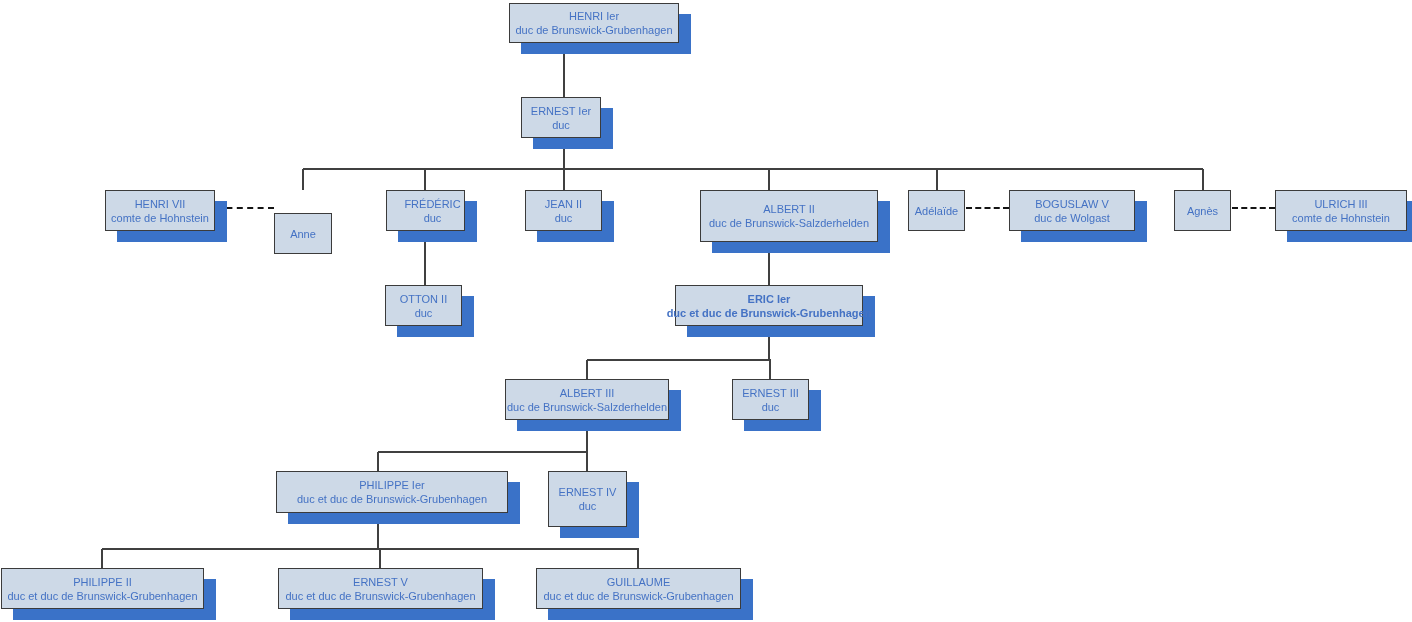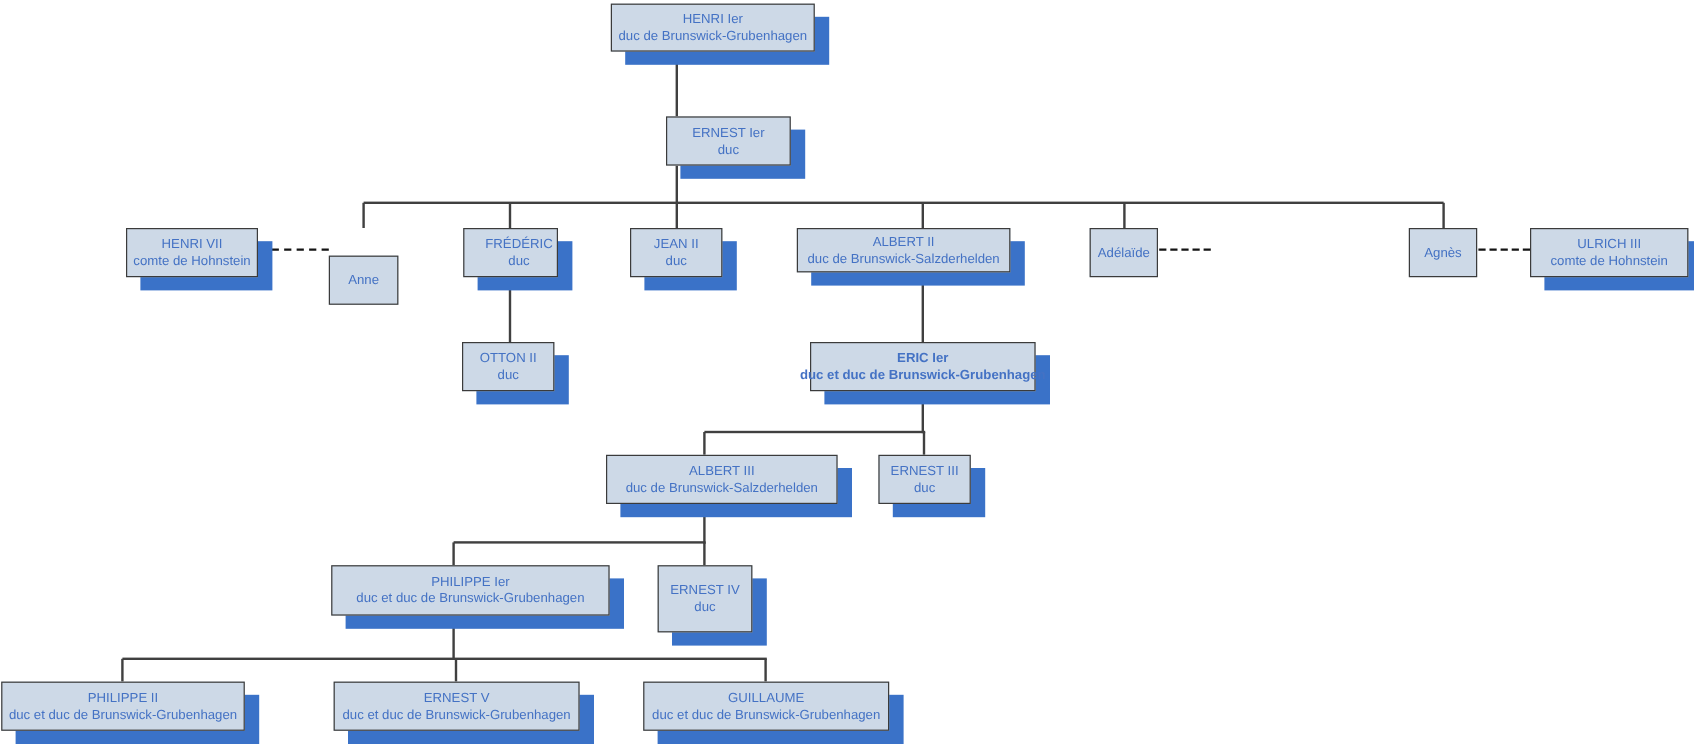--- a/index.html
+++ b/index.html
@@ -71,62 +71,66 @@
     <div class="edge" style="left: 586px; top: 452px; width: 2px; height: 19px;"></div>
     <div class="edge" style="left: 377px; top: 513px; width: 2px; height: 37px;"></div>
     <div class="edge" style="left: 102px; top: 548px; width: 537px; height: 2px;"></div>
     <div class="edge" style="left: 101px; top: 549px; width: 2px; height: 19px;"></div>
     <div class="edge" style="left: 379px; top: 549px; width: 2px; height: 19px;"></div>
     <div class="edge" style="left: 637px; top: 549px; width: 2px; height: 19px;"></div>
     <div class="node" style="left: 479px; top: 3px; width: 170px; height: 40px; margin-left: 30px;">
       <div class="name">HENRI Ier</div>
       <div class="title">duc de Brunswick-Grubenhagen</div>
     </div>
-    <div class="node" style="left: 521px; top: 97px; width: 104px; height: 41px; margin-left: 34px;">
+    <div class="node" style="left: 521px; top: 97px; width: 80px; height: 41px;">
       <div class="name">ERNEST Ier</div>
       <div class="title">duc</div>
     </div>
     <div class="node" style="left: 105px; top: 190px; width: 110px; height: 41px;">
       <div class="name">HENRI VII</div>
       <div class="title">comte de Hohnstein</div>
     </div>
     <div class="node no-shadow" style="left: 274px; top: 190px; width: 58px; height: 41px; margin-top: 23px;">
       <div class="name">Anne</div>
     </div>
     <div class="node" style="left: 386px; top: 190px; width: 79px; height: 41px; padding-left: 16px;">
       <div class="name">FRÉDÉRIC</div>
       <div class="title">duc</div>
     </div>
     <div class="node" style="left: 525px; top: 190px; width: 77px; height: 41px;">
       <div class="name">JEAN II</div>
       <div class="title">duc</div>
     </div>
-    <div class="node" style="left: 664px; top: 190px; width: 178px; height: 37px;">
+    <div class="node" style="left: 700px; top: 190px; width: 178px; height: 52px;">
       <div class="name">ALBERT II</div>
       <div class="title">duc de Brunswick-Salzderhelden</div>
     </div>
     <div class="node no-shadow" style="left: 908px; top: 190px; width: 57px; height: 41px;">
       <div class="name">Adélaïde</div>
+    </div>
+    <div class="node" style="left: 1009px; top: 190px; width: 126px; height: 41px;">
+      <div class="name">BOGUSLAW V</div>
+      <div class="title">duc de Wolgast</div>
     </div>
     <div class="node no-shadow" style="left: 1174px; top: 190px; width: 57px; height: 41px;">
       <div class="name">Agnès</div>
     </div>
     <div class="node" style="left: 1275px; top: 190px; width: 132px; height: 41px;">
       <div class="name">ULRICH III</div>
       <div class="title">comte de Hohnstein</div>
     </div>
     <div class="node" style="left: 385px; top: 285px; width: 77px; height: 41px;">
       <div class="name">OTTON II</div>
       <div class="title">duc</div>
     </div>
     <div class="node" style="left: 675px; top: 285px; width: 188px; height: 41px; font-weight: bold;">
       <div class="name">ERIC Ier</div>
       <div class="title">duc et duc de Brunswick-Grubenhagen</div>
     </div>
-    <div class="node" style="left: 505px; top: 379px; width: 193px; height: 41px;">
+    <div class="node" style="left: 505px; top: 379px; width: 164px; height: 41px;">
       <div class="name">ALBERT III</div>
       <div class="title">duc de Brunswick-Salzderhelden</div>
     </div>
     <div class="node" style="left: 732px; top: 379px; width: 77px; height: 41px;">
       <div class="name">ERNEST III</div>
       <div class="title">duc</div>
     </div>
     <div class="node" style="left: 276px; top: 471px; width: 232px; height: 42px;">
       <div class="name">PHILIPPE Ier</div>
       <div class="title">duc et duc de Brunswick-Grubenhagen</div>

